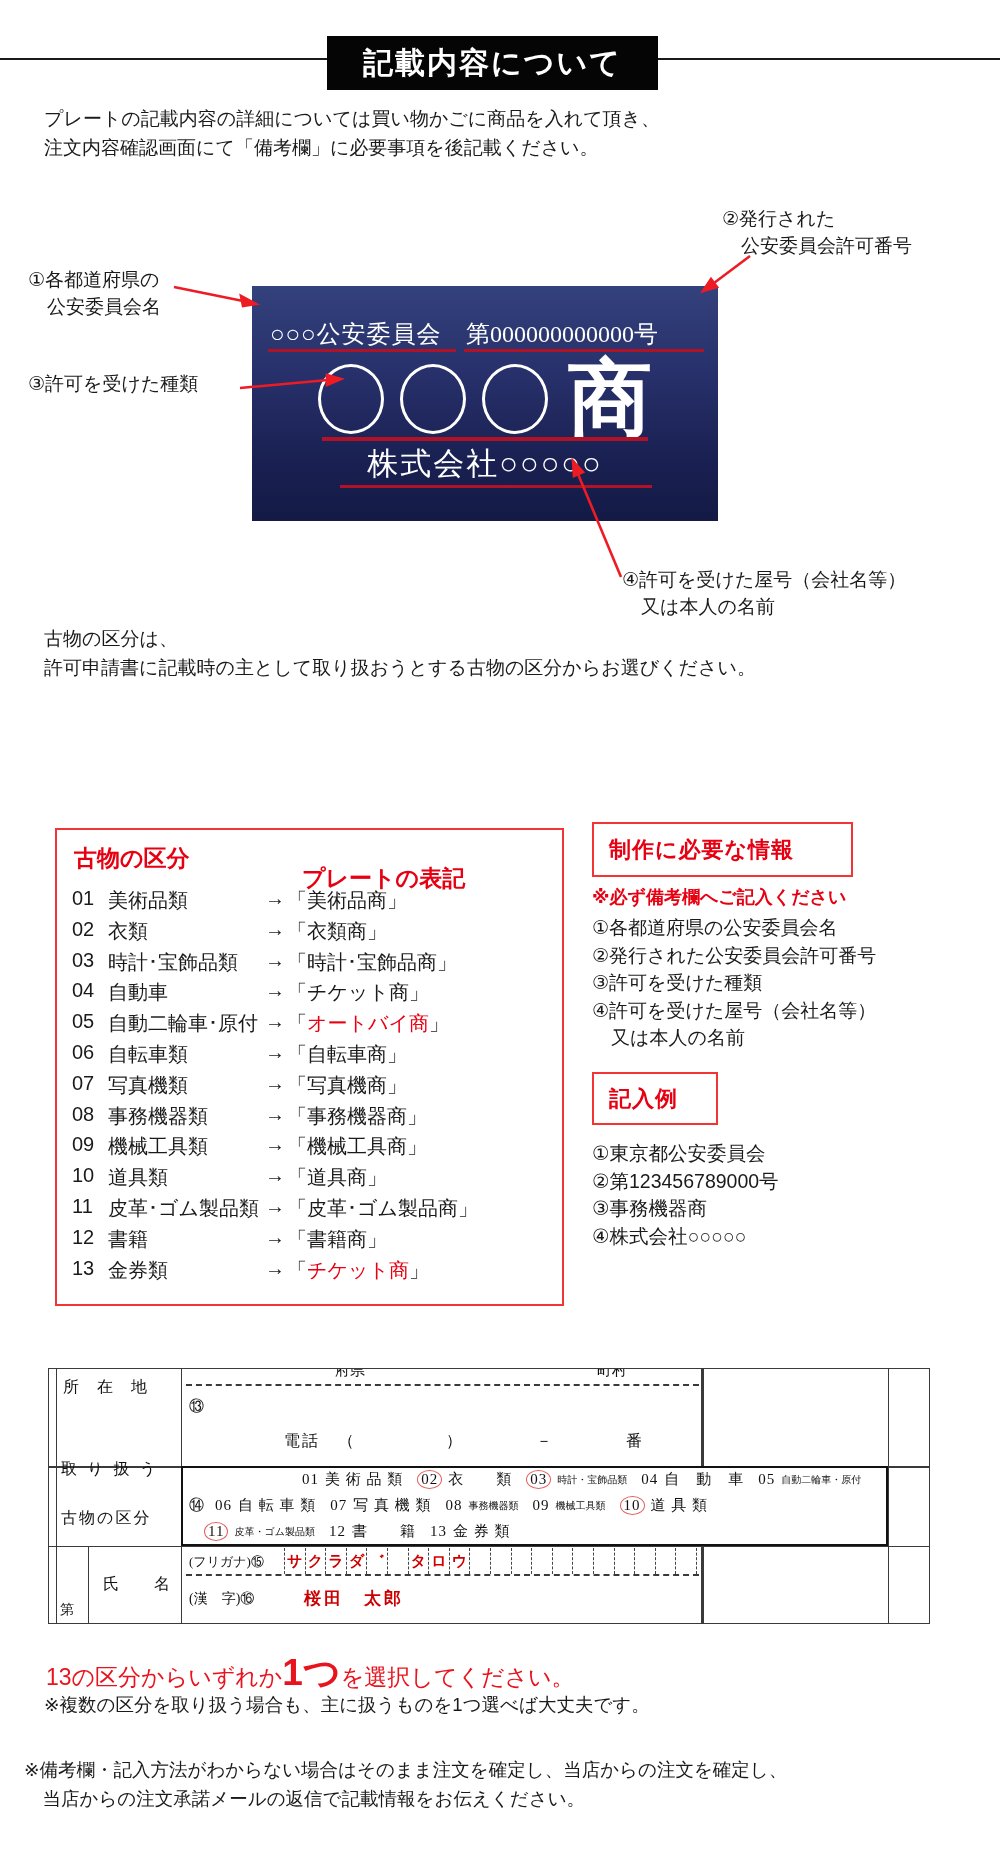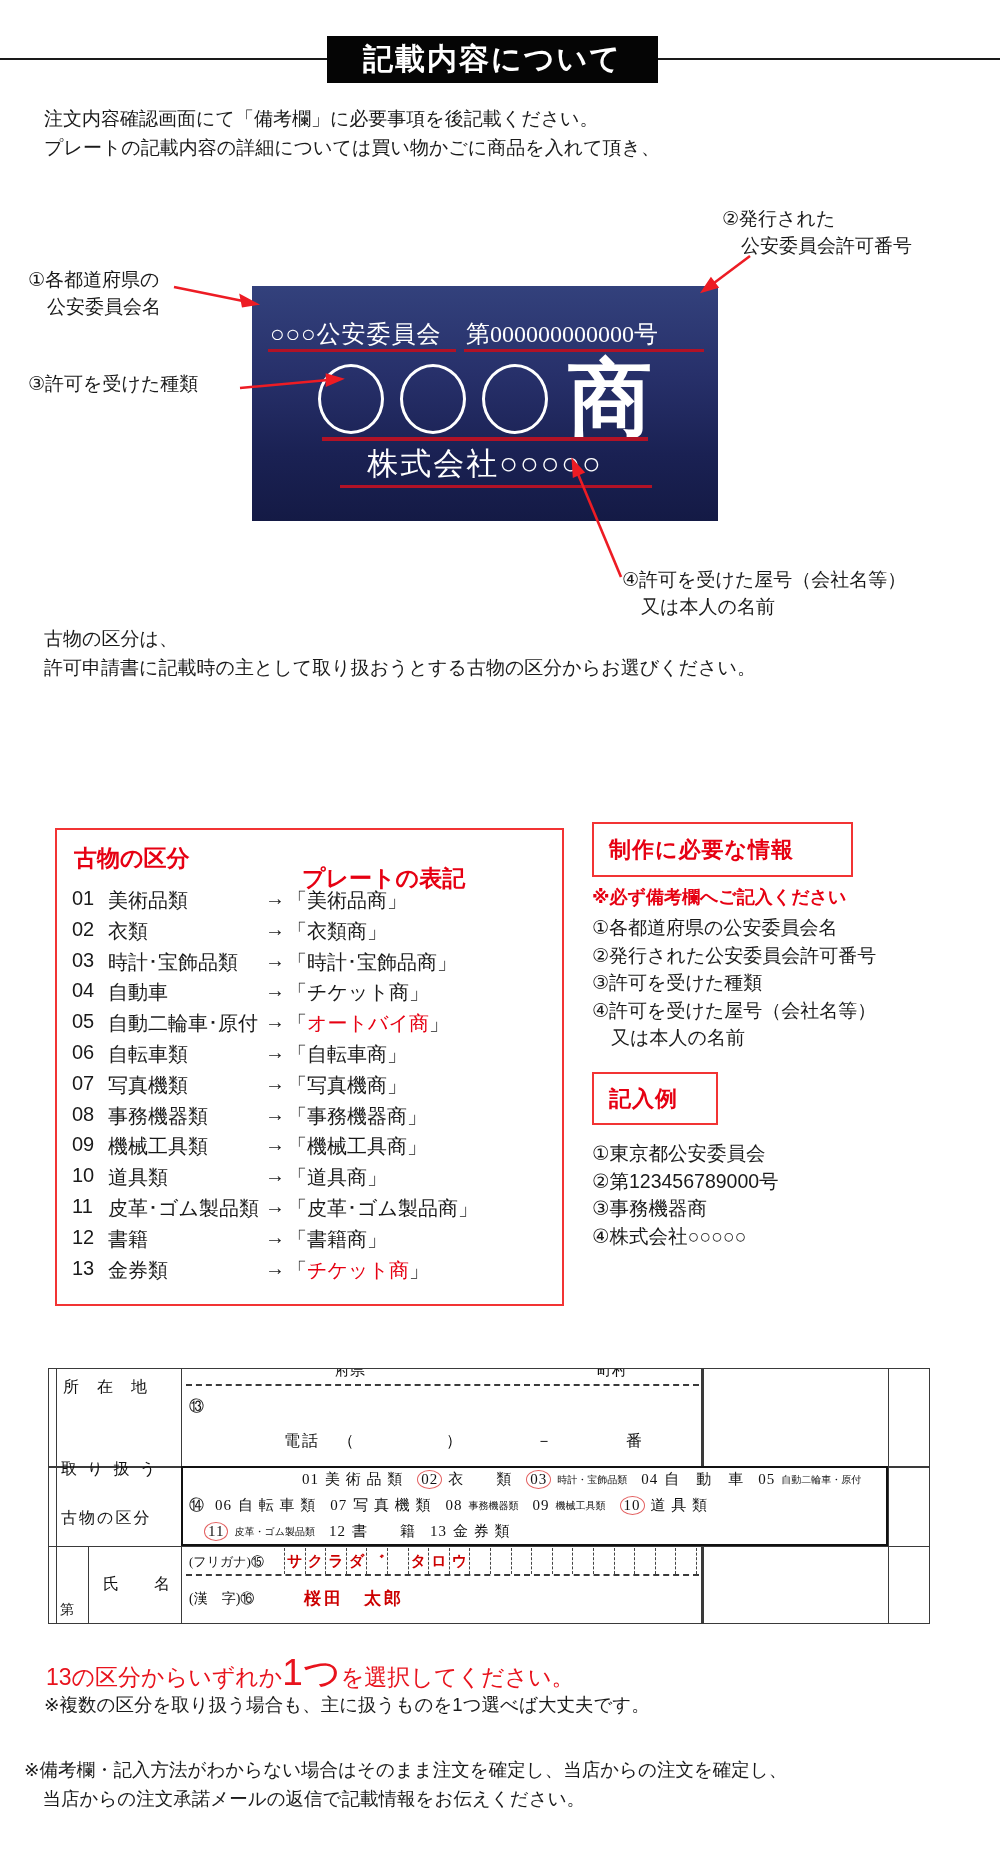--- a/index.html
+++ b/index.html
@@ -1,21 +1,21 @@
 <!DOCTYPE html>
 <html><head>
 <meta charset="utf-8">
 <style>
   html,body{margin:0;padding:0;background:#fff;}
   #page{position:relative;width:1000px;height:1855px;background:#fff;overflow:hidden;
         font-family:"Liberation Sans","DejaVu Sans",sans-serif;color:#1a1a1a;}
   .abs{position:absolute;}
   
   .title-rule{left:0;top:58px;width:1000px;height:2px;background:#1a1a1a;}
-  .title-box{left:327px;top:36px;width:331px;height:47px;background:#050505;color:#fff;
+  .title-box{left:327px;top:36px;width:331px;height:54px;background:#050505;color:#fff;
              display:flex;align-items:center;justify-content:center;font-size:30px;font-weight:bold;letter-spacing:2px;}
   .intro{left:44px;top:104px;font-size:19px;line-height:29px;}
   
   .plate{left:252px;top:257px;width:466px;height:235px;
          background:linear-gradient(180deg,#33417c 0%,#27306a 38%,#1a2153 72%,#141a45 100%);margin-top:29px;}
   .p-serif{font-family:"Liberation Serif","DejaVu Serif",serif;color:#fff;}
   .p-committee{left:18px;top:32px;font-size:24px;letter-spacing:1px;}
   .p-number{left:214px;top:32px;font-size:24px;letter-spacing:0px;}
   .redbar{background:#b11226;}
   .u1{left:16px;top:63px;width:188px;height:3px;}
@@ -67,38 +67,38 @@
   .cno{margin-right:6px;}
   .sm{font-size:10px;letter-spacing:0;}
   .rc{border:1.6px solid #e36060;border-radius:50%;padding:0 3px;}
   .circnum{font-size:15px;}
   .fstrip{position:absolute;left:235px;top:179px;height:26px;display:flex;}
   .fcell{width:19.6px;border-left:1.6px dashed #444;display:flex;align-items:center;justify-content:center;
          color:#cc0000;font-weight:bold;font-size:15px;}
   .redname{position:absolute;color:#cc0000;font-weight:bold;}
   
   .foot-red{left:46px;top:1648px;font-size:23px;color:#e8131d;font-weight:500;display:flex;align-items:baseline;}
-  .foot-big{font-size:37px;font-weight:400;}
+  .foot-big{font-size:37px;font-weight:700;}
   .foot-note1{left:44px;top:1692px;font-size:18.5px;}
   .foot-note2{left:24px;top:1755px;font-size:18.5px;line-height:29px;}
   svg.overlay{position:absolute;left:0;top:0;pointer-events:none;}
 </style>
 </head>
 <body>
 
 <div id="page">
 
   <div class="abs title-rule"></div>
   <div class="abs title-box">
     <span>記載内容について</span>
   </div>
 
   <div class="abs intro">
+    <div>プレートの記載内容の詳細については買い物かごに商品を入れて頂き、</div>
     <div>注文内容確認画面にて「備考欄」に必要事項を後記載ください。</div>
-    <div>プレートの記載内容の詳細については買い物かごに商品を入れて頂き、</div>
   </div>
 
   <div class="abs plate">
     <div class="abs p-serif p-committee">○○○公安委員会</div>
     <div class="abs p-serif p-number">第000000000000号</div>
     <div class="abs redbar u1"></div>
     <div class="abs redbar u2"></div>
     <div class="abs bigrow">
       <div class="bigcirc"></div>
       <div class="bigcirc"></div>

